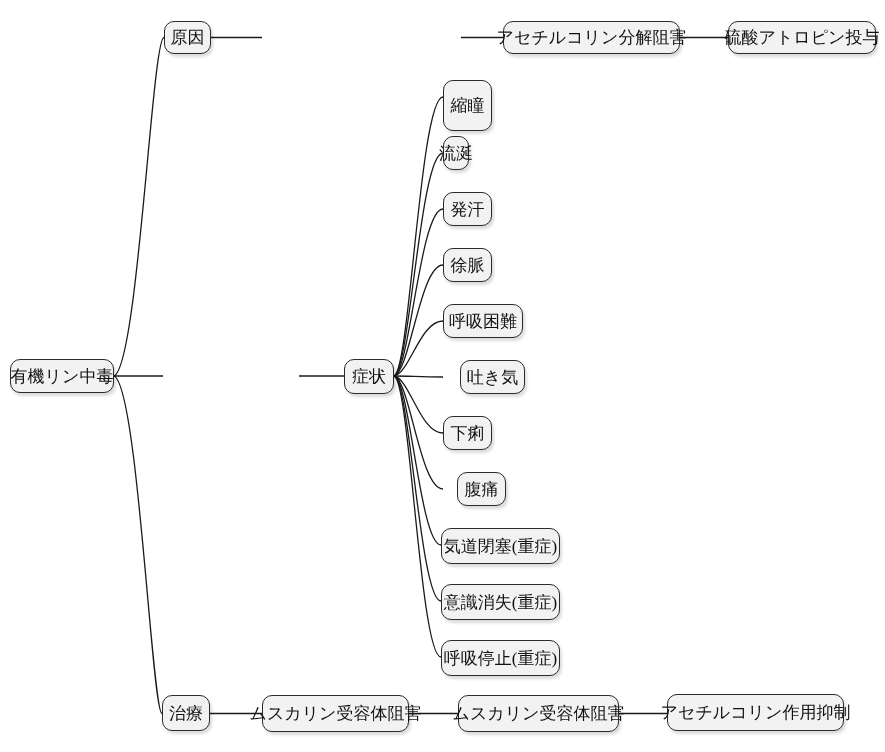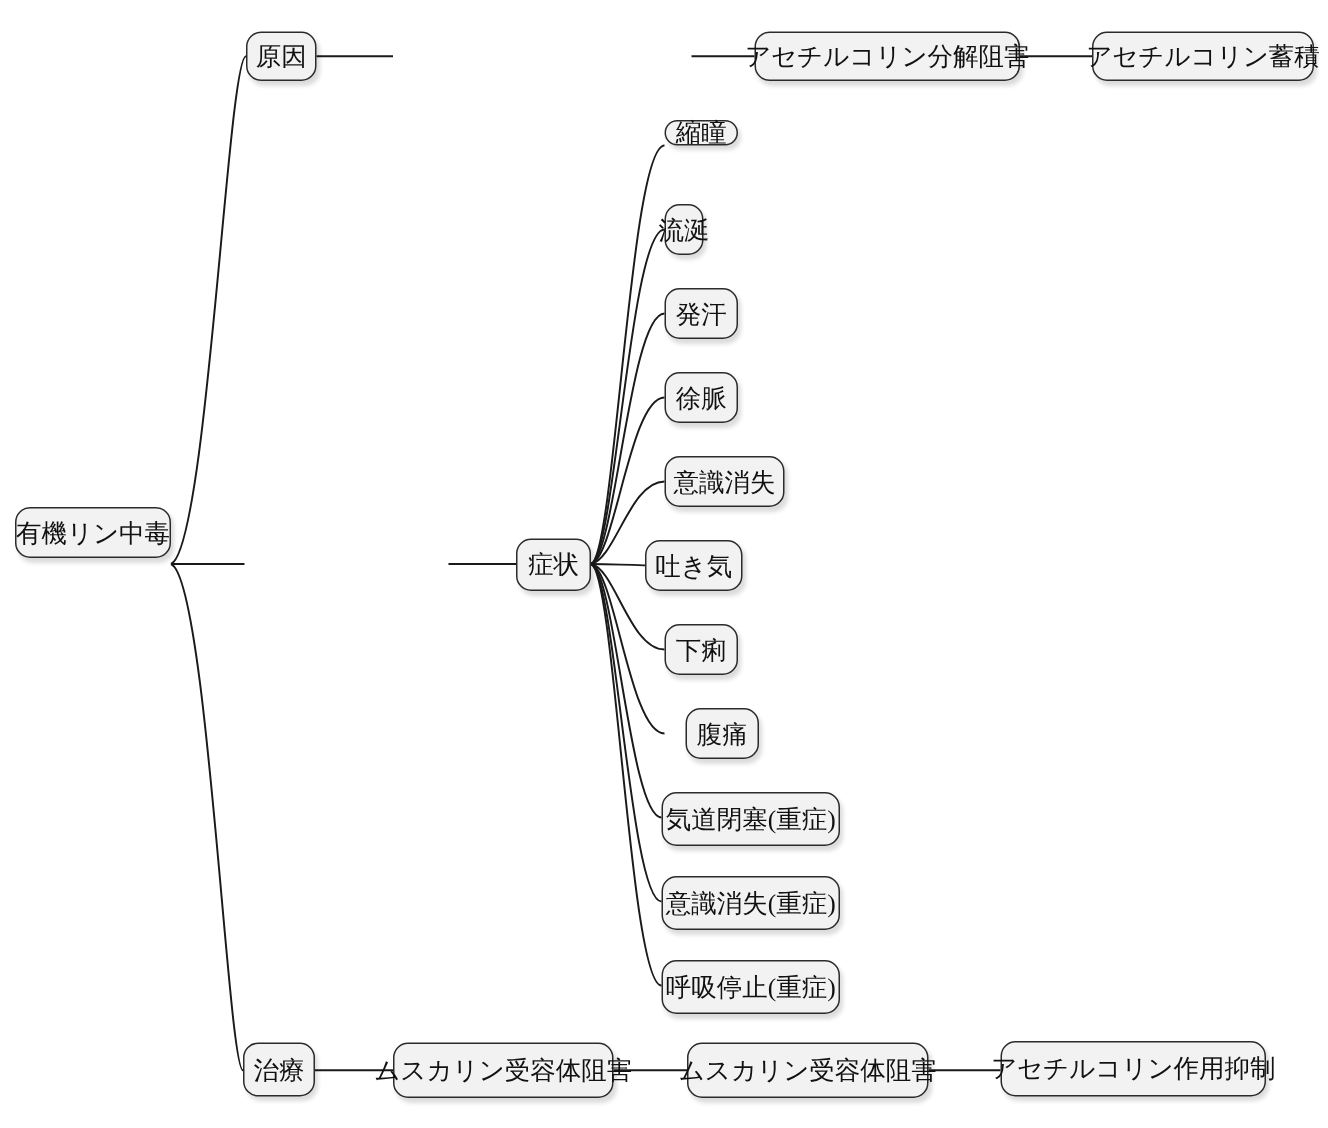--- a/index.html
+++ b/index.html
@@ -66,34 +66,34 @@
     <path d="M394,376 C410,379 420,433 443,433"></path>
     <path d="M394,376 C410,380 420,489 443,489"></path>
     <path d="M394,376 C410,380 420,545 441,545"></path>
     <path d="M394,376 C410,381 420,601 441,601"></path>
     <path d="M394,376 C410,381 420,657 441,657"></path>
     <path d="M210,713.5 L262,713.5"></path>
     <path d="M409,713.5 L458,713.5"></path>
     <path d="M619,713.5 L667,713.5"></path>
   </svg>
 
-  <div class="node" style="left:10px;top:338px;width:104px;height:34px">有機リン中毒</div>
+  <div class="node" style="left:10px;top:359px;width:104px;height:34px">有機リン中毒</div>
 
   <div class="node" style="left:164px;top:21px;width:47px;height:33px">原因</div>
   <div class="node" style="left:503px;top:21px;width:177px;height:33px">アセチルコリン分解阻害</div>
-  <div class="node" style="left:728px;top:21px;width:148px;height:33px">アセチルコリン蓄積</div>
+  <div class="node" style="left:728px;top:21px;width:148px;height:33px">硫酸アトロピン投与</div>
 
   <div class="node" style="left:344px;top:359px;width:50px;height:35px">症状</div>
 
-  <div class="node" style="left:443px;top:80px;width:49px;height:17px">縮瞳</div>
+  <div class="node" style="left:443px;top:80px;width:49px;height:51px">縮瞳</div>
   <div class="node" style="left:443px;top:136px;width:26px;height:34px">流涎</div>
   <div class="node" style="left:443px;top:192px;width:49px;height:34px">発汗</div>
   <div class="node" style="left:443px;top:248px;width:49px;height:34px">徐脈</div>
-  <div class="node" style="left:443px;top:304px;width:80px;height:34px">意識消失</div>
-  <div class="node" style="left:430px;top:360px;width:65px;height:34px">吐き気</div>
+  <div class="node" style="left:443px;top:304px;width:80px;height:34px">呼吸困難</div>
+  <div class="node" style="left:460px;top:360px;width:65px;height:34px">吐き気</div>
   <div class="node" style="left:443px;top:416px;width:49px;height:34px">下痢</div>
   <div class="node" style="left:457px;top:472px;width:49px;height:34px">腹痛</div>
   <div class="node" style="left:441px;top:528px;width:119px;height:36px">気道閉塞(重症)</div>
   <div class="node" style="left:441px;top:640px;width:119px;height:36px">呼吸停止(重症)</div>
   <div class="node" style="left:441px;top:584px;width:119px;height:36px">意識消失(重症)</div>
 
   <div class="node" style="left:162px;top:695px;width:48px;height:36px">治療</div>
   <div class="node" style="left:262px;top:695px;width:147px;height:37px">ムスカリン受容体阻害</div>
   <div class="node" style="left:458px;top:695px;width:161px;height:37px">ムスカリン受容体阻害</div>
   <div class="node" style="left:667px;top:694px;width:177px;height:37px">アセチルコリン作用抑制</div>

